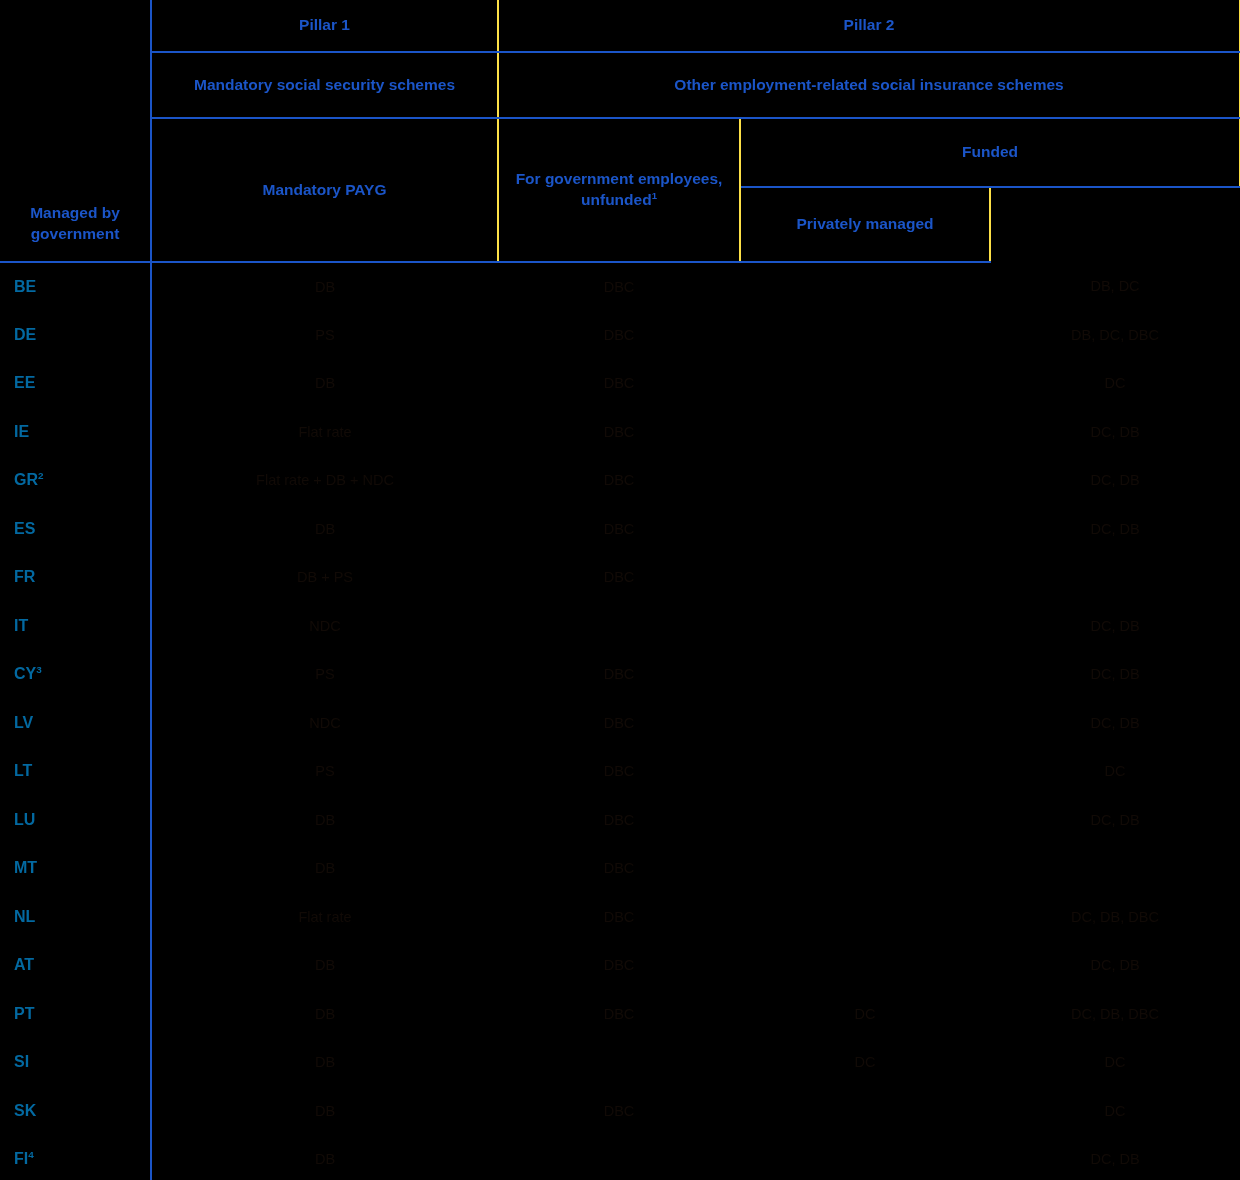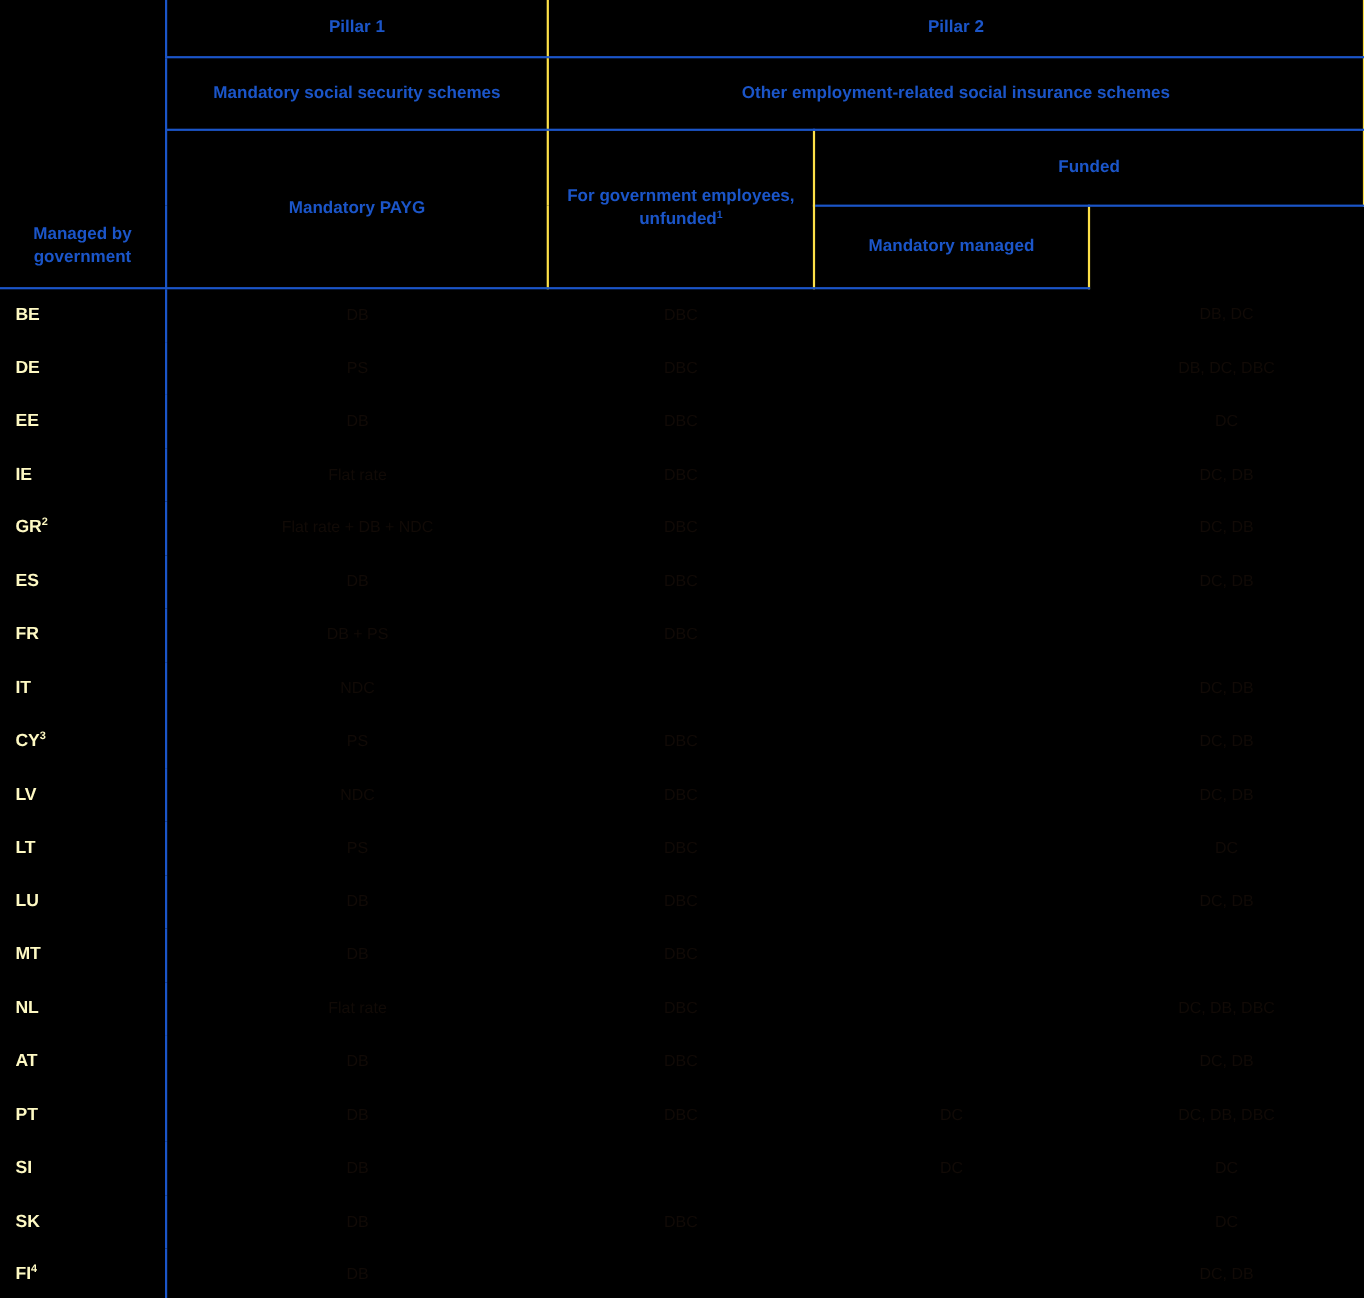--- a/index.html
+++ b/index.html
@@ -61,21 +61,21 @@
     font-size: 14.5px;
     color: #110a06;
     border: 0;
     white-space: nowrap;
   }
   tbody td.country {
     text-align: left;
     padding-left: 14px;
     font-weight: bold;
     font-size: 16px;
-    color: #fef9c3;
+    color: #0369a1;
   }
   tbody td.vline { border-right: 2px solid #1b55c8; }
 
   sup { font-size: 0.62em; vertical-align: super; line-height: 0; }
 
   .col-c  { width: 151px; }
   .col-p1 { width: 347px; }
   .col-g  { width: 242px; }
   .col-mg { width: 250px; }
   .col-pm { width: 250px; }
@@ -102,21 +102,21 @@
         <th class="h-sub bdr-l bdr-r bdr-b">Mandatory social security schemes</th>
         <th class="h-sub bdr-r bdr-b" colspan="3">Other employment-related social insurance schemes</th>
       </tr>
       <tr>
         <th class="h-leaf bdr-l bdr-r bdr-b" rowspan="2">Mandatory PAYG</th>
         <th class="h-leaf bdr-r bdr-b" rowspan="2"><span>For government employees, unfunded</span><sup>1</sup></th>
         <th class="h-funded bdr-r bdr-b" colspan="2">Funded</th>
       </tr>
       <tr>
         <th class="h-funded-leaf bdr-r bdr-b">Managed by government</th>
-        <th class="h-funded-leaf bdr-r bdr-b">Mandatory managed</th>
+        <th class="h-funded-leaf bdr-r bdr-b">Privately managed</th>
       </tr>
     </thead>
     <tbody id="tbody">
         <tr>
           <td class="country vline"><span>BE</span></td>
           <td>DB</td>
           <td>DBC</td>
           <td></td>
           <td>DB, DC</td>
         </tr>

